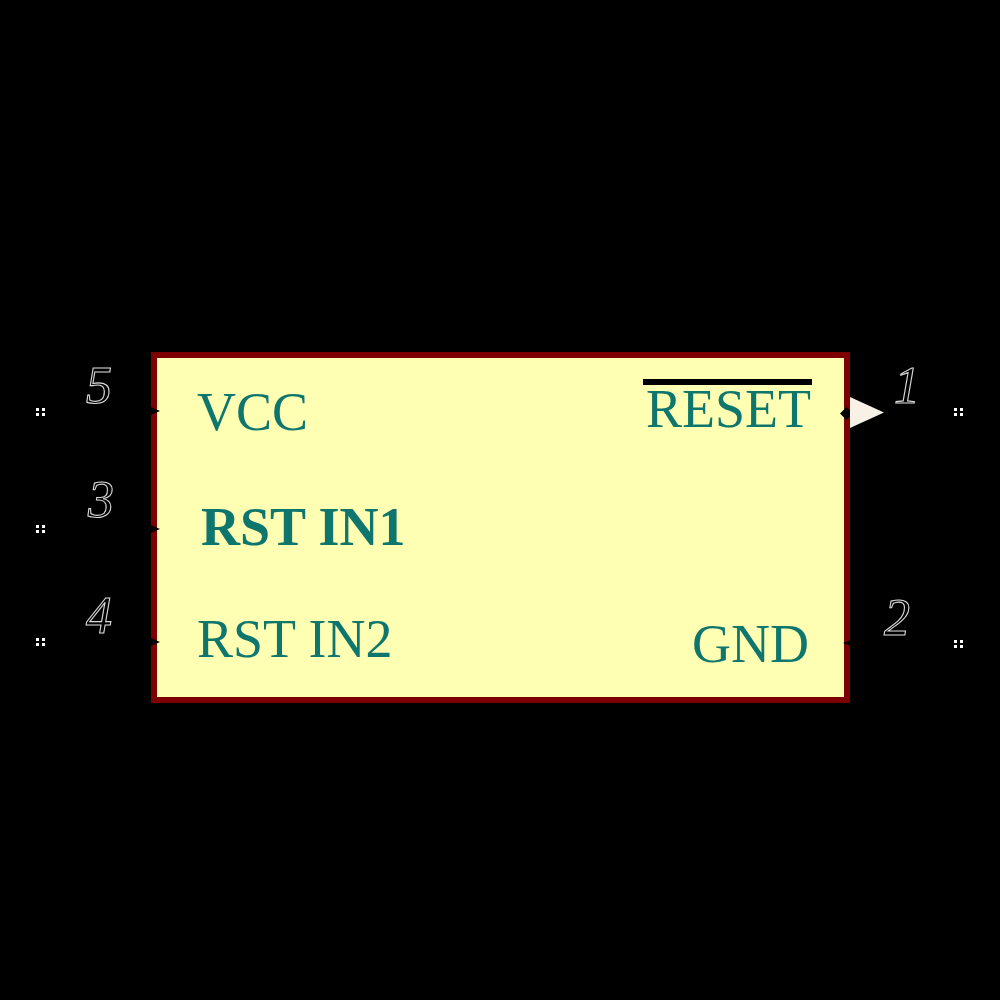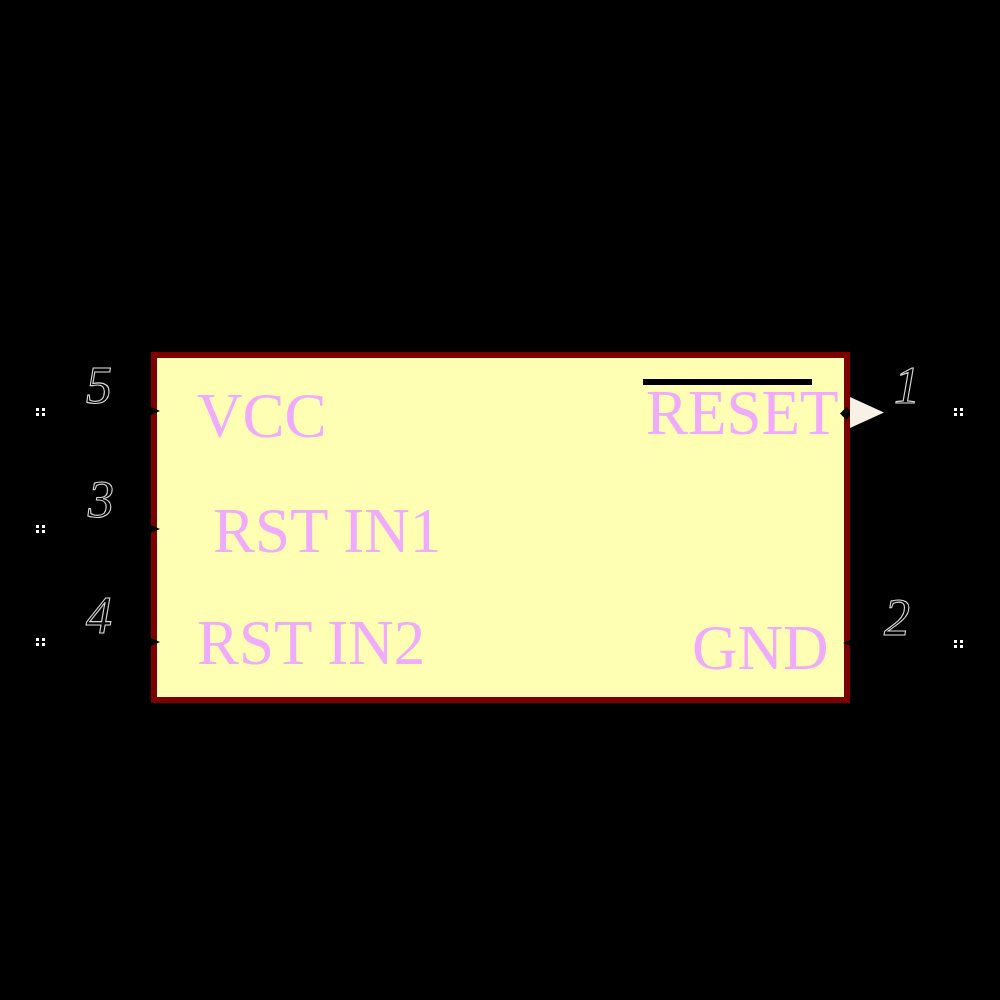--- a/index.html
+++ b/index.html
@@ -22,27 +22,27 @@
     top: 352px;
     width: 699px;
     height: 351px;
     box-sizing: border-box;
     background: #FFFFB3;
     border: 6px solid #7C0000;
   }
   
   .pin-label {
     position: absolute;
-    color: #f0abfc;
-    font-size: 63px;
+    color: #0f766e;
+    font-size: 54px;
     line-height: 1;
     white-space: nowrap;
   }
   .lbl-vcc   { left: 197px; top: 385px; }
-  .lbl-rst1  { left: 213px; top: 500px; }
+  .lbl-rst1  { left: 201px; top: 500px; font-weight: bold; }
   .lbl-rst2  { left: 197px; top: 612px; }
   .lbl-reset { left: 646px; top: 382px; }
   .lbl-gnd   { left: 692px; top: 617px; }
   
   .overline-bar {
     position: absolute;
     left: 643px;
     top: 379px;
     width: 169px;
     height: 6px;

